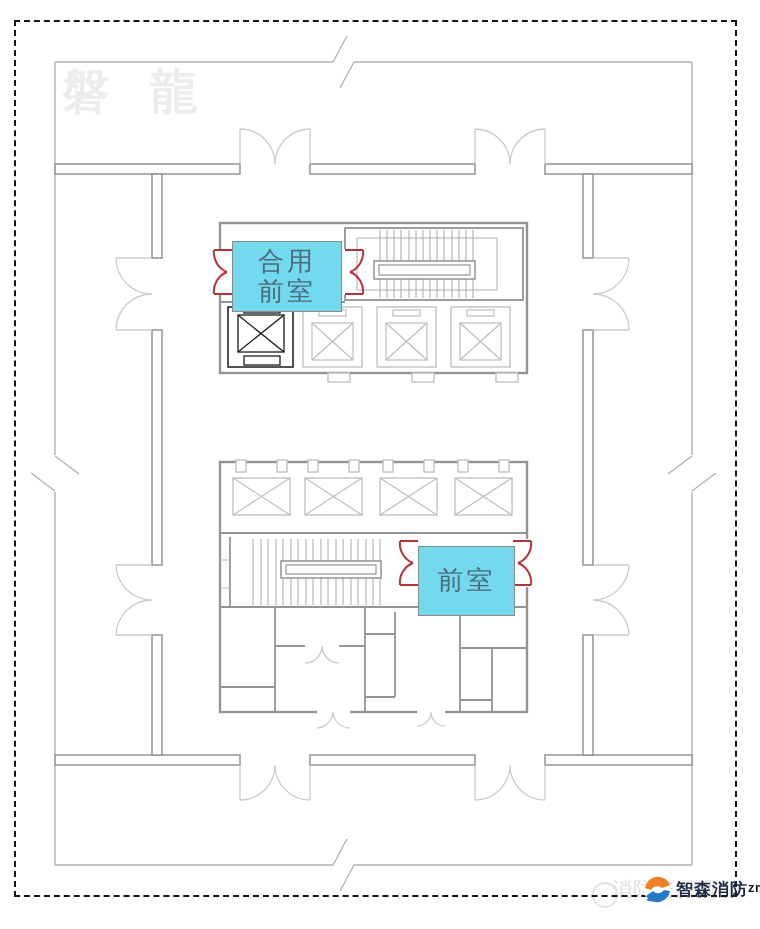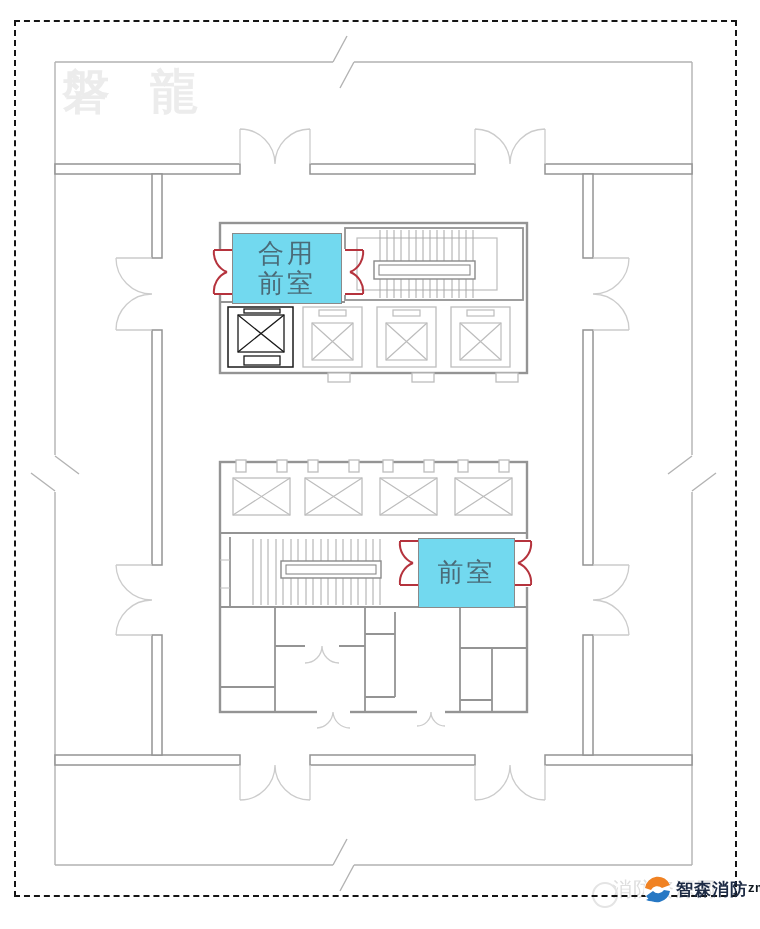--- a/index.html
+++ b/index.html
@@ -20,21 +20,21 @@
   .railin{fill:none;stroke:#8a8a8a;stroke-width:1.1px;}
   .door{stroke:var(--door-arc,#cccccc);fill:none;stroke-width:1.3px;}
   .fdoor{stroke:var(--fire-door,#b5333d);fill:none;stroke-width:2px;}
   .elev{stroke:var(--elevator-dark,#1a1a1a);fill:#fff;stroke-width:1.5px;}
   .elevline{stroke:var(--elevator-dark,#1a1a1a);fill:none;stroke-width:1.3px;}
   .gap{fill:#fff;stroke:none;}
   
   .room{position:absolute;z-index:3;background:var(--room-highlight,#72d9ef);
     border:1.5px solid #8a8a8a;display:flex;flex-direction:column;align-items:center;
     justify-content:center;color:var(--room-label,#4a6b78);font-size:26px;
-    letter-spacing:3px;line-height:1.12;font-weight:500;}
+    letter-spacing:3px;line-height:1.12;font-weight:500;margin-top:8px;}
   .room-top{left:232px;top:233px;width:108px;height:69px;}
   .room-bottom{left:418px;top:538px;width:95px;height:68px;}
   
   .wm-tl{position:absolute;left:62px;top:60px;z-index:1;font-size:48px;font-weight:bold;
     color:var(--watermark-gray,#ececec);letter-spacing:14px;
     font-family:"Liberation Serif",serif;}
   .wm-br-text{position:absolute;left:612px;top:876px;z-index:1;font-size:20px;
     color:#dedede;letter-spacing:1px;white-space:nowrap;}
   .wm-br-circle{position:absolute;left:592px;top:882px;width:22px;height:22px;z-index:1;
     border:2px solid #e4e4e4;border-radius:50%;}

